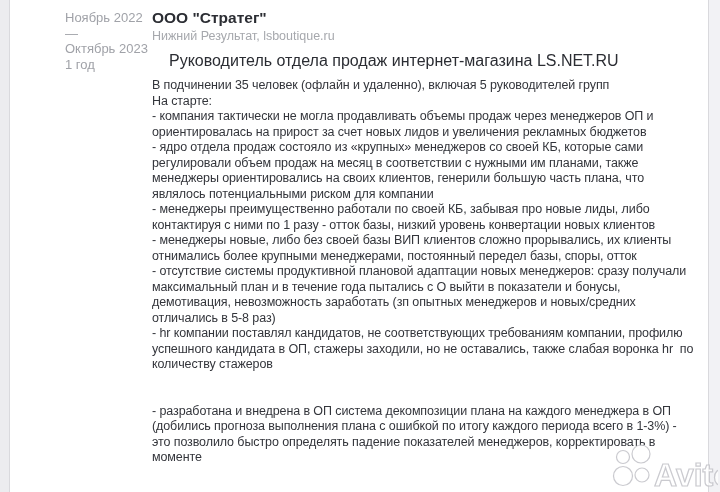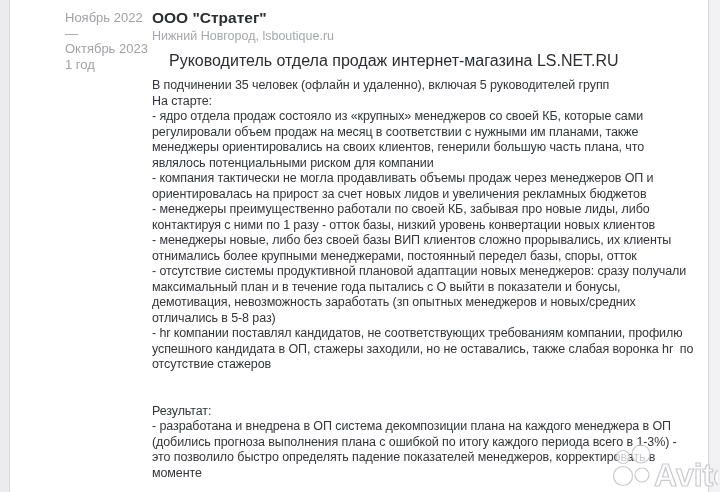--- a/index.html
+++ b/index.html
@@ -57,35 +57,34 @@
 
 <div class="period">
   <div>Ноябрь 2022 —</div>
   <div>Октябрь 2023</div>
   <div>1 год</div>
 </div>
 
 <div class="main">
   <div class="company">ООО "Стратег"</div>
   <div class="location">
-    <span>Нижний Новгород, </span><span class="site">lsboutique.ru</span>
+    <span>Нижний Результат, </span><span class="site">lsboutique.ru</span>
   </div>
   <div class="job-title">Руководитель отдела продаж интернет-магазина LS.NET.RU</div>
   <div class="description">
       <div class="desc-line">В подчинении 35 человек (офлайн и удаленно), включая 5 руководителей групп</div>
       <div class="desc-line">На старте:</div>
+      <div class="desc-line">- компания тактически не могла продавливать объемы продаж через менеджеров ОП и ориентировалась на прирост за счет новых лидов и увеличения рекламных бюджетов</div>
       <div class="desc-line">- ядро отдела продаж состояло из «крупных» менеджеров со своей КБ, которые сами регулировали объем продаж на месяц в соответствии с нужными им планами, также менеджеры ориентировались на своих клиентов, генерили большую часть плана, что являлось потенциальными риском для компании</div>
-      <div class="desc-line">- компания тактически не могла продавливать объемы продаж через менеджеров ОП и ориентировалась на прирост за счет новых лидов и увеличения рекламных бюджетов</div>
       <div class="desc-line">- менеджеры преимущественно работали по своей КБ, забывая про новые лиды, либо контактируя с ними по 1 разу - отток базы, низкий уровень конвертации новых клиентов</div>
       <div class="desc-line">- менеджеры новые, либо без своей базы ВИП клиентов сложно прорывались, их клиенты отнимались более крупными менеджерами, постоянный передел базы, споры, отток</div>
       <div class="desc-line">- отсутствие системы продуктивной плановой адаптации новых менеджеров: сразу получали максимальный план и в течение года пытались с О выйти в показатели и бонусы, демотивация, невозможность заработать (зп опытных менеджеров и новых/средних отличались в 5-8 раз)</div>
-      <div class="desc-line">- hr компании поставлял кандидатов, не соответствующих требованиям компании, профилю успешного кандидата в ОП, стажеры заходили, но не оставались, также слабая воронка hr  по отсутствие стажеров</div>
+      <div class="desc-line">- hr компании поставлял кандидатов, не соответствующих требованиям компании, профилю успешного кандидата в ОП, стажеры заходили, но не оставались, также слабая воронка hr  по количеству стажеров</div>
       <div class="desc-line"></div>
       <div class="desc-line"></div>
-      <div class="desc-line">Результат:</div>
       <div class="desc-line">- разработана и внедрена в ОП система декомпозиции плана на каждого менеджера в ОП (добились прогноза выполнения плана с ошибкой по итогу каждого периода всего в 1-3%) - это позволило быстро определять падение показателей менеджеров, корректировать в моменте</div>
     </div>
 </div>
 
 <div class="watermark">
   <svg width="106" height="50" viewBox="0 0 106 50">
     <g fill="rgba(255,255,255,0.72)" stroke="rgba(193,193,199,0.85)" stroke-width="1.2">
       <circle cx="11" cy="15" r="6.5"></circle>
       <circle cx="29" cy="12" r="9"></circle>
       <circle cx="11" cy="34" r="9.5"></circle>

